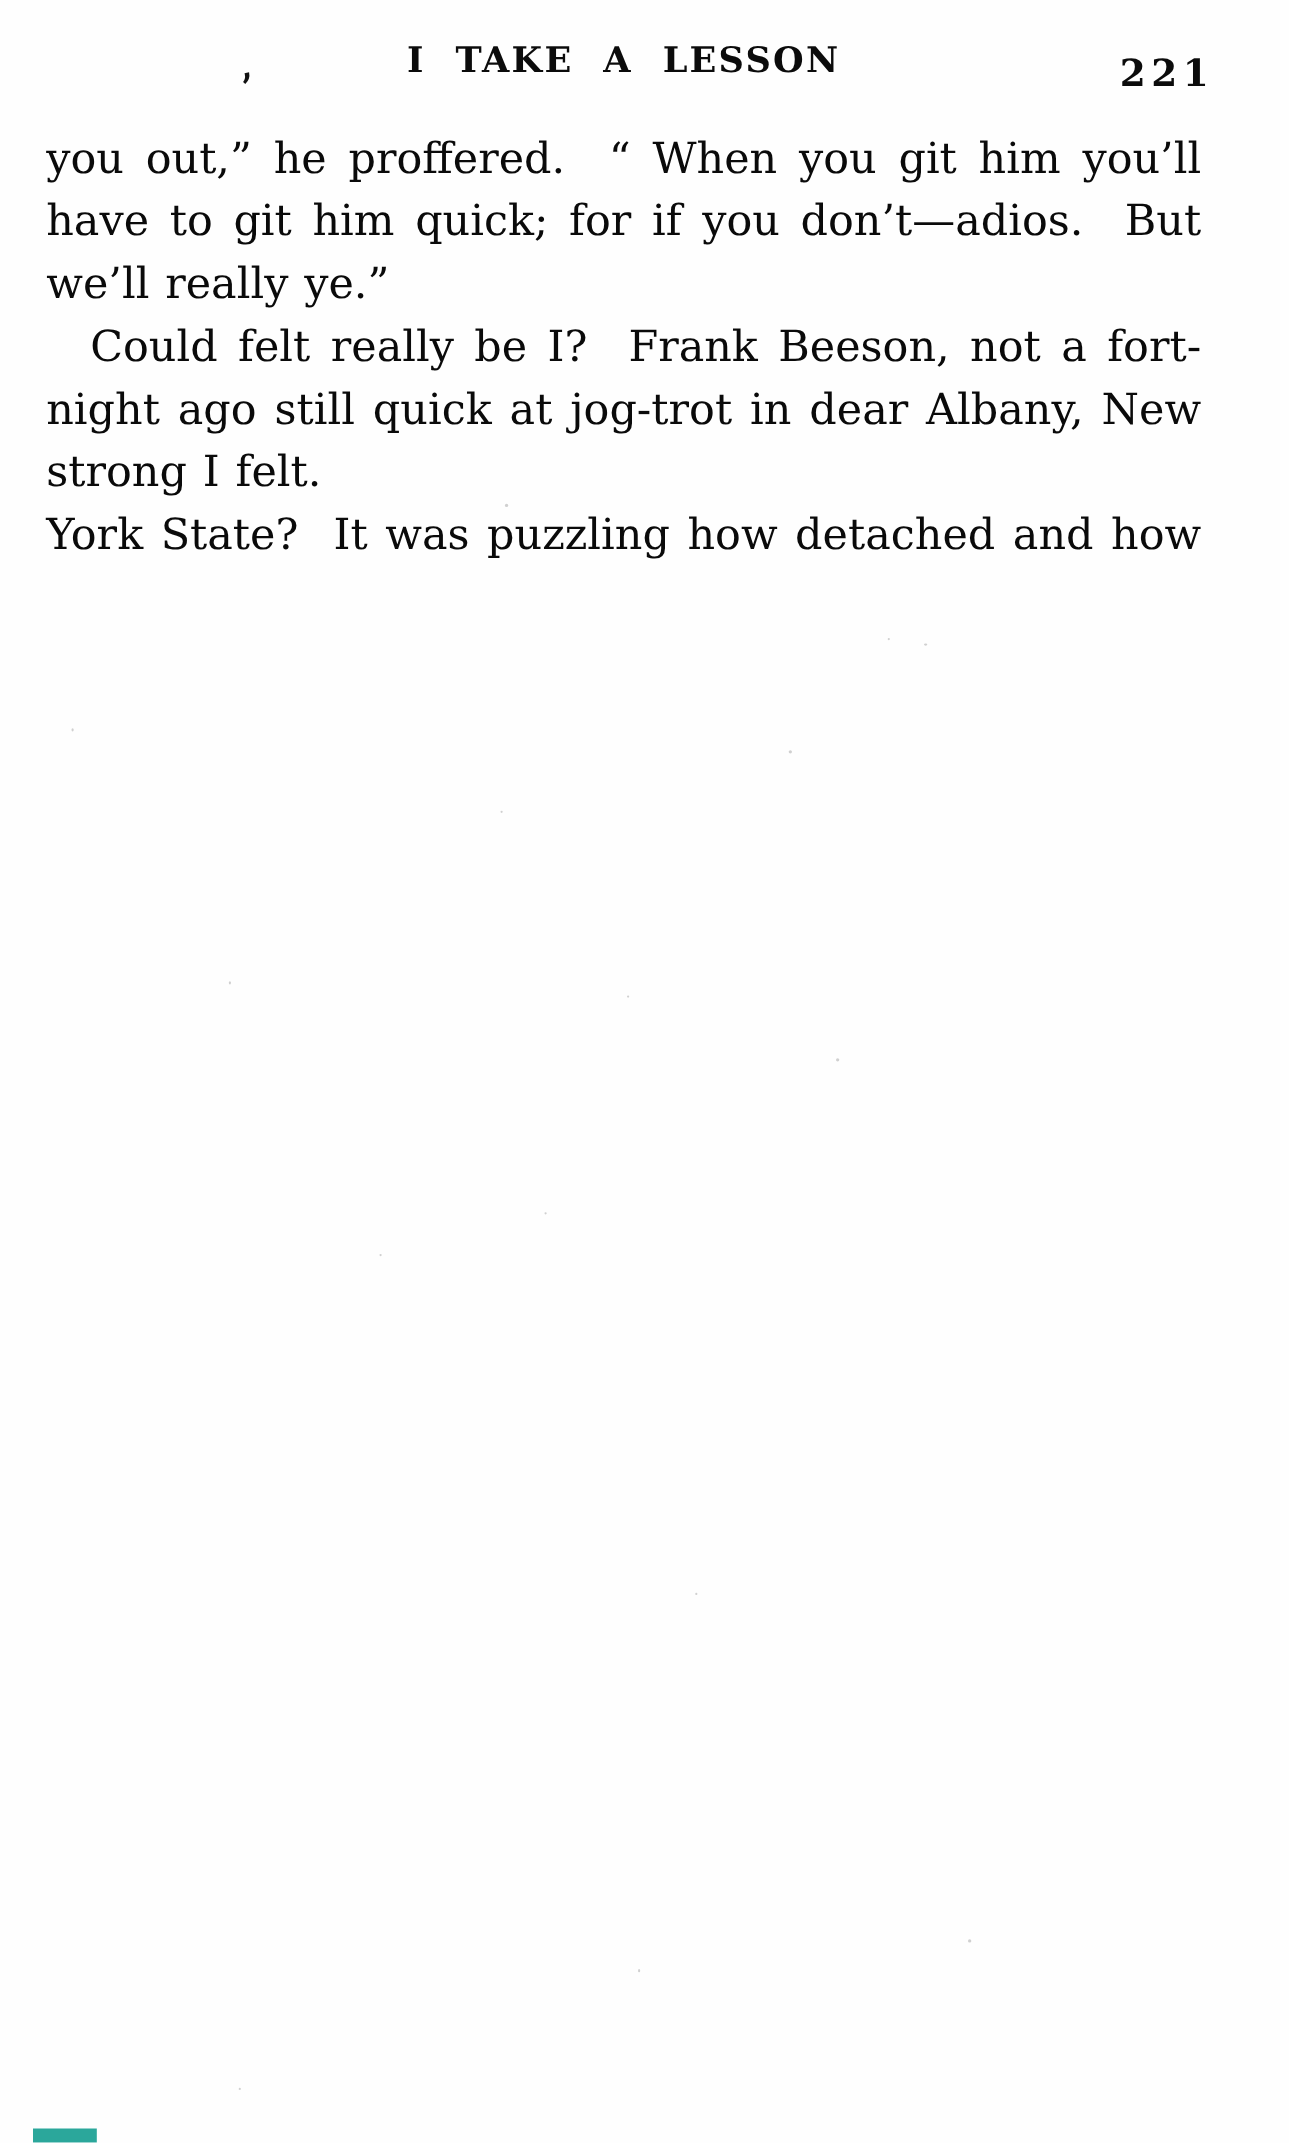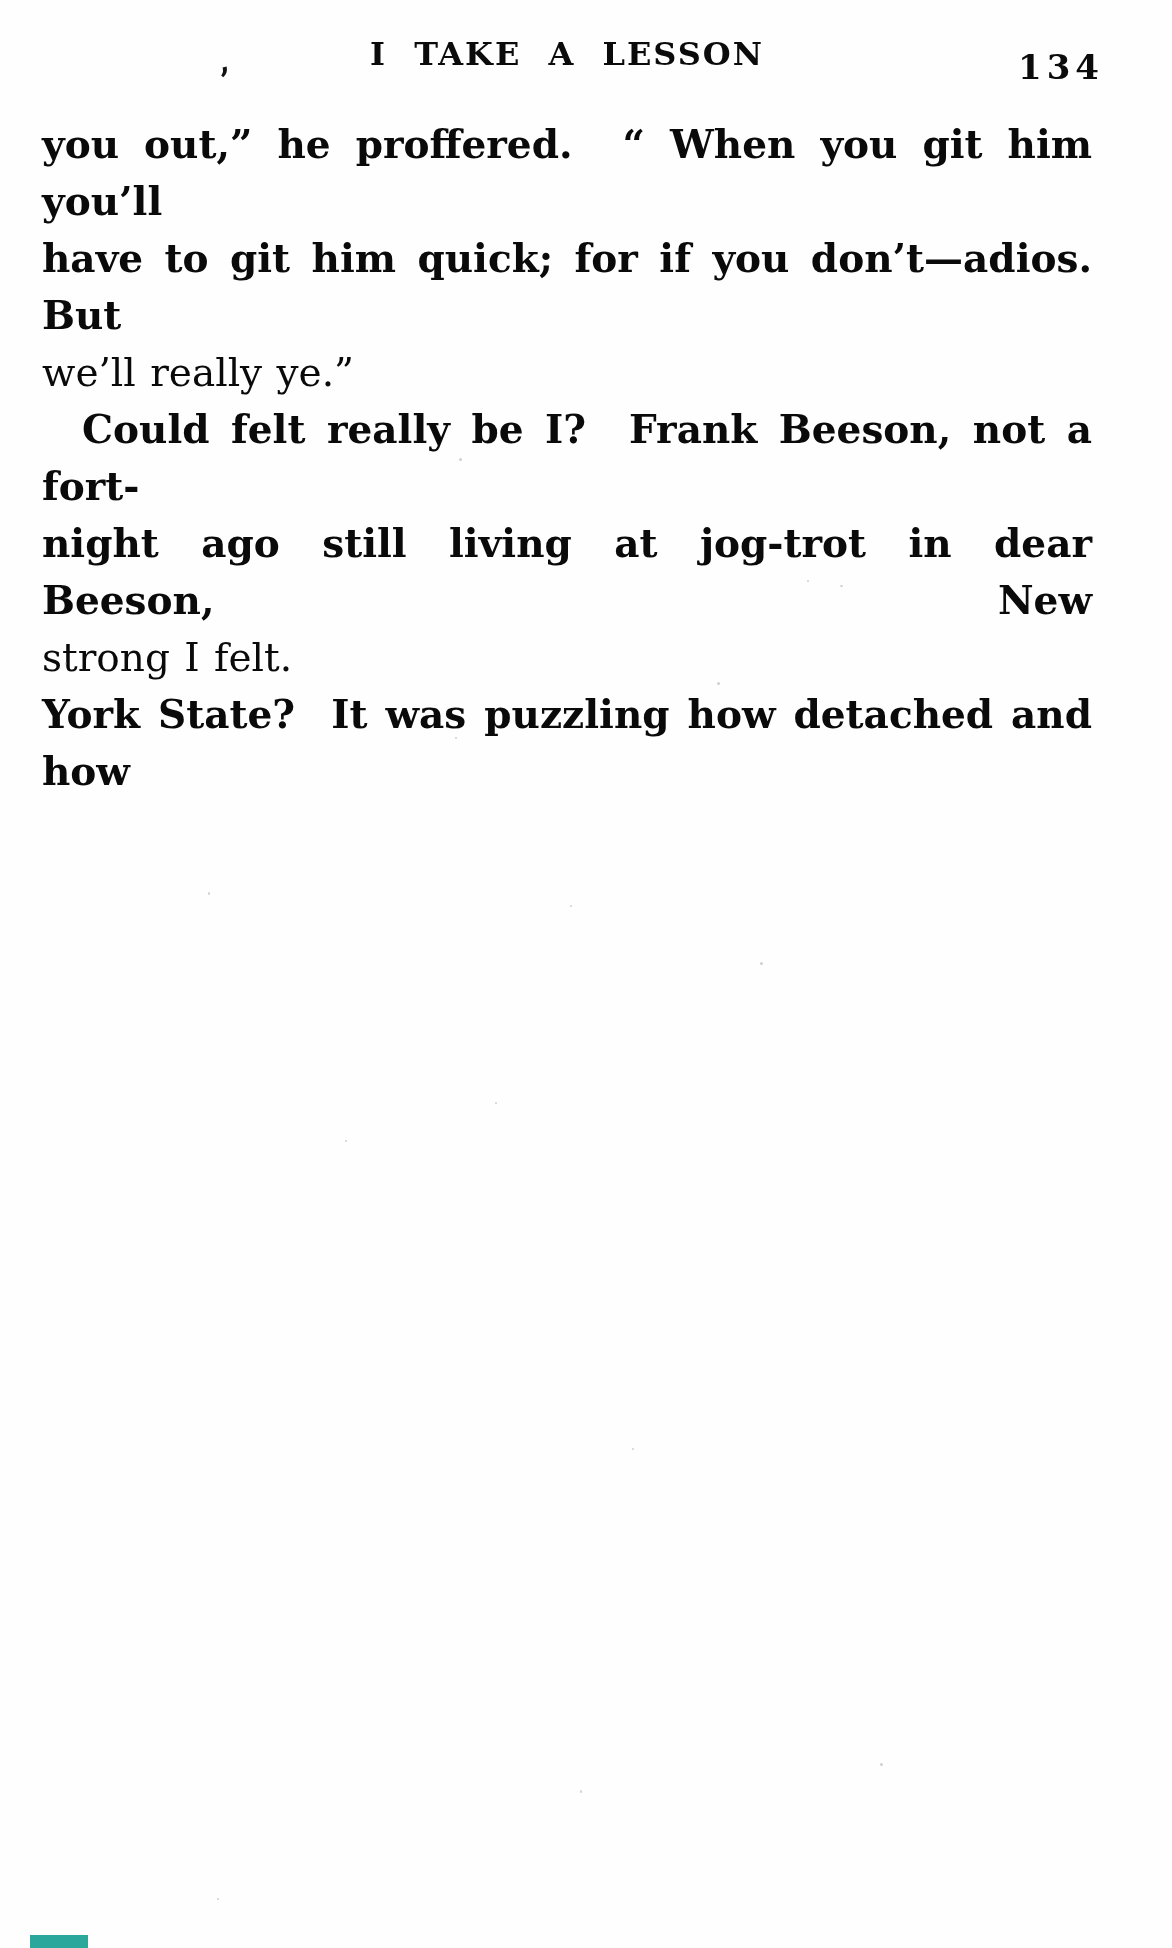--- a/index.html
+++ b/index.html
@@ -57,21 +57,20 @@
   }
   .body-text p { margin: 0; }
   .line {
     display: block;
     white-space: pre-wrap;
     word-spacing: 2px;
   }
   .line.justify {
     text-align: justify;
     text-align-last: justify;
-    font-weight: bold;
   }
   .line.indent { text-indent: 40px; }
 
   
   .speck {
     position: absolute;
     background: #9a9a9a;
     border-radius: 50%;
     opacity: 0.45;
   }
@@ -99,32 +98,32 @@
   }
 </style>
 </head>
 <body>
 
 <div class="page">
 
   <div class="header">
     <span class="ink-mark">,</span>
     <div class="running-title">I TAKE A LESSON</div>
-    <div class="page-number">134</div>
+    <div class="page-number">221</div>
   </div>
 
   <div class="body-text">
     <p>
       <span class="line justify">you out,” he proffered.  “ When you git him you’ll</span>
       <span class="line justify">have to git him quick; for if you don’t—adios.  But</span>
       <span class="line">we’ll really ye.”</span>
     </p>
     <p>
       <span class="line justify indent">Could felt really be I?  Frank Beeson, not a fort-</span>
-      <span class="line justify">night ago still living at jog-trot in dear Beeson, New</span>
+      <span class="line justify">night ago still quick at jog-trot in dear Albany, New</span>
       <span class="line">strong I felt.</span>
       <span class="line justify">York State?  It was puzzling how detached and how</span>
     </p>
   </div>
 
   <span class="speck s1"></span>
   <span class="speck s2"></span>
   <span class="speck s3"></span>
   <span class="speck s4"></span>
   <span class="speck s5"></span>

